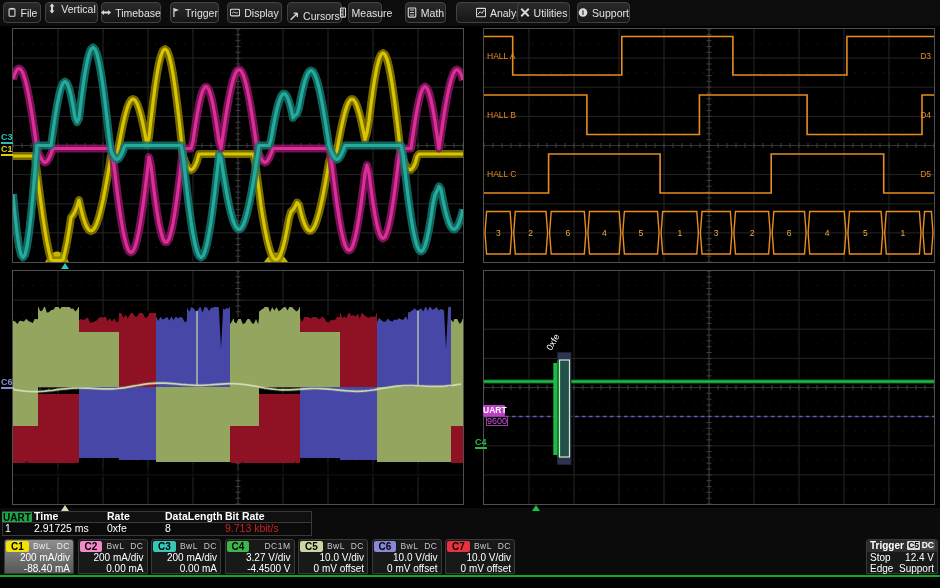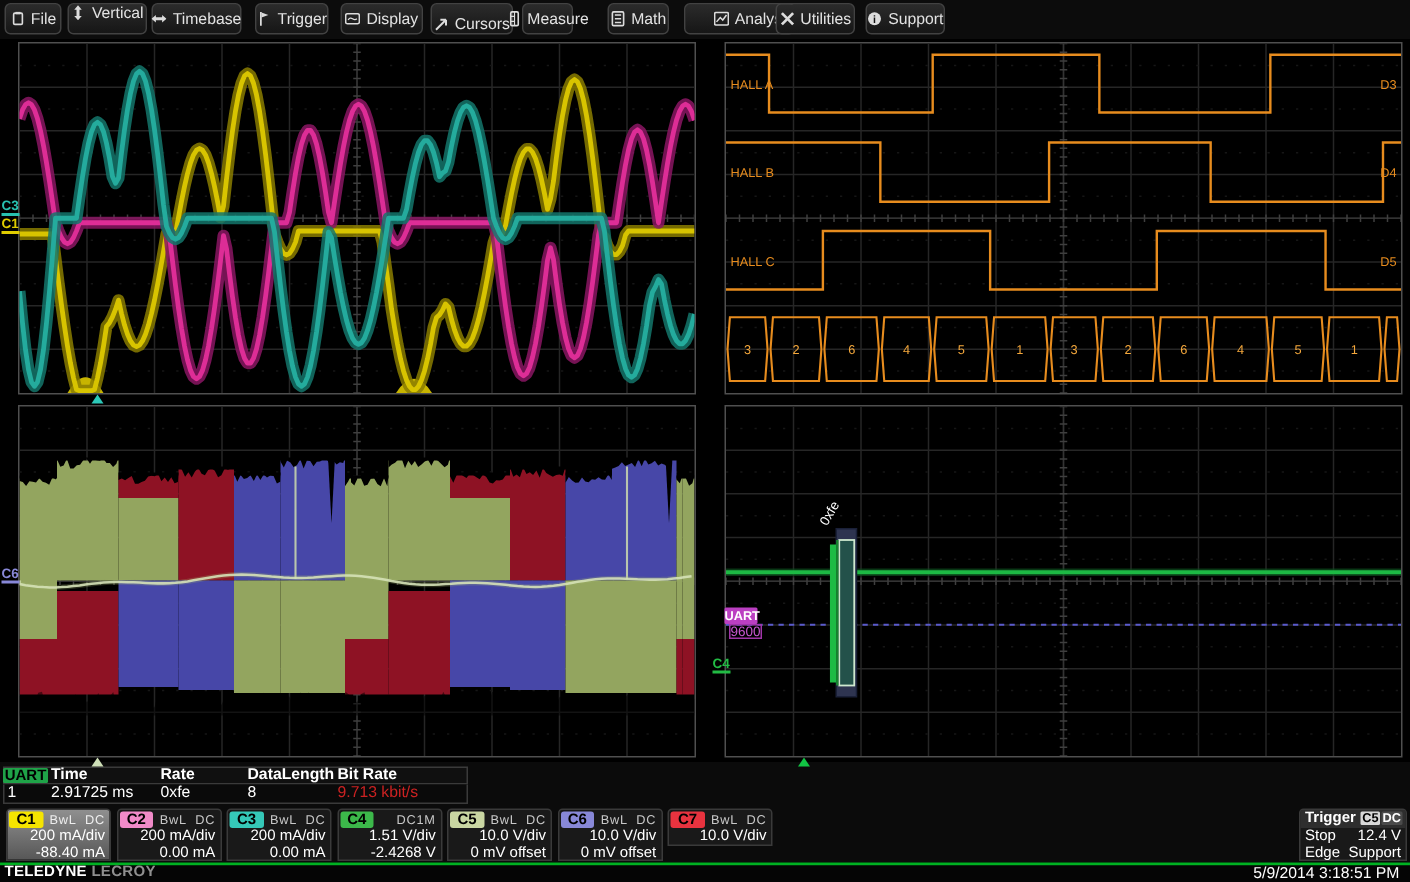--- a/index.html
+++ b/index.html
@@ -299,36 +299,36 @@
     </div>
     <div style="position:absolute;left:151px;top:539px;width:70px;height:35px;background:#191919;border:1px solid #3a3a3a;border-radius:3px 3px 0 0;box-sizing:border-box;overflow:hidden">
       <div style="position:absolute;left:1px;top:1px;padding:0 5px;height:11px;background:#35c8b8;border-radius:2px;color:#000;font-size:10px;font-weight:bold;line-height:11px;text-align:center">C3</div>
       <div style="position:absolute;right:3px;top:1px;font-size:8.5px;color:#c8c8c8;letter-spacing:0.5px">BwL&nbsp; DC</div>
       <div style="position:absolute;right:3px;top:12px;font-size:10px;color:#fff;white-space:nowrap">200 mA/div</div>
       <div style="position:absolute;right:3px;top:23px;font-size:10px;color:#fff;white-space:nowrap">0.00 mA</div>
     </div>
     <div style="position:absolute;left:224.5px;top:539px;width:70px;height:35px;background:#191919;border:1px solid #3a3a3a;border-radius:3px 3px 0 0;box-sizing:border-box;overflow:hidden">
       <div style="position:absolute;left:1px;top:1px;padding:0 5px;height:11px;background:#3cb84a;border-radius:2px;color:#000;font-size:10px;font-weight:bold;line-height:11px;text-align:center">C4</div>
       <div style="position:absolute;right:3px;top:1px;font-size:8.5px;color:#c8c8c8;letter-spacing:0.5px">DC1M</div>
-      <div style="position:absolute;right:3px;top:12px;font-size:10px;color:#fff;white-space:nowrap">1.51 V/div</div>
-      <div style="position:absolute;right:3px;top:23px;font-size:10px;color:#fff;white-space:nowrap">-2.4268 V</div>
+      <div style="position:absolute;right:3px;top:12px;font-size:10px;color:#fff;white-space:nowrap">3.27 V/div</div>
+      <div style="position:absolute;right:3px;top:23px;font-size:10px;color:#fff;white-space:nowrap">-4.4500 V</div>
     </div>
     <div style="position:absolute;left:298px;top:539px;width:70px;height:35px;background:#191919;border:1px solid #3a3a3a;border-radius:3px 3px 0 0;box-sizing:border-box;overflow:hidden">
       <div style="position:absolute;left:1px;top:1px;padding:0 5px;height:11px;background:#c9d6a2;border-radius:2px;color:#000;font-size:10px;font-weight:bold;line-height:11px;text-align:center">C5</div>
       <div style="position:absolute;right:3px;top:1px;font-size:8.5px;color:#c8c8c8;letter-spacing:0.5px">BwL&nbsp; DC</div>
       <div style="position:absolute;right:3px;top:12px;font-size:10px;color:#fff;white-space:nowrap">10.0 V/div</div>
       <div style="position:absolute;right:3px;top:23px;font-size:10px;color:#fff;white-space:nowrap">0 mV offset</div>
     </div>
     <div style="position:absolute;left:371.5px;top:539px;width:70px;height:35px;background:#191919;border:1px solid #3a3a3a;border-radius:3px 3px 0 0;box-sizing:border-box;overflow:hidden">
       <div style="position:absolute;left:1px;top:1px;padding:0 5px;height:11px;background:#8888d8;border-radius:2px;color:#000;font-size:10px;font-weight:bold;line-height:11px;text-align:center">C6</div>
       <div style="position:absolute;right:3px;top:1px;font-size:8.5px;color:#c8c8c8;letter-spacing:0.5px">BwL&nbsp; DC</div>
       <div style="position:absolute;right:3px;top:12px;font-size:10px;color:#fff;white-space:nowrap">10.0 V/div</div>
       <div style="position:absolute;right:3px;top:23px;font-size:10px;color:#fff;white-space:nowrap">0 mV offset</div>
     </div>
-    <div style="position:absolute;left:445px;top:539px;width:70px;height:25px;background:#191919;border:1px solid #3a3a3a;border-radius:3px 3px 0 0;box-sizing:border-box;overflow:hidden">
+    <div style="position:absolute;left:445px;top:539px;width:70px;height:35px;background:#191919;border:1px solid #3a3a3a;border-radius:3px 3px 0 0;box-sizing:border-box;overflow:hidden">
       <div style="position:absolute;left:1px;top:1px;padding:0 5px;height:11px;background:#e8333f;border-radius:2px;color:#000;font-size:10px;font-weight:bold;line-height:11px;text-align:center">C7</div>
       <div style="position:absolute;right:3px;top:1px;font-size:8.5px;color:#c8c8c8;letter-spacing:0.5px">BwL&nbsp; DC</div>
       <div style="position:absolute;right:3px;top:12px;font-size:10px;color:#fff;white-space:nowrap">10.0 V/div</div>
       <div style="position:absolute;right:3px;top:23px;font-size:10px;color:#fff;white-space:nowrap">0 mV offset</div>
     </div>
     <div style="position:absolute;left:866px;top:539px;width:72px;height:35px;background:#191919;border:1px solid #3a3a3a;border-radius:3px 3px 0 0;box-sizing:border-box;font-size:10px;color:#fff">
       <div style="position:absolute;left:0;top:0;right:0;height:12px;background:#2e2e2e">
         <span style="position:absolute;left:3px;top:0;font-weight:bold;font-size:10px">Trigger</span>
         <span style="position:absolute;right:17px;top:1px;background:#d8d8d8;color:#000;font-size:8.5px;font-weight:bold;padding:0 1px;border-radius:1px;line-height:9px">C5</span>
         <span style="position:absolute;right:2px;top:1px;background:#4a4a4a;color:#fff;font-size:8.5px;font-weight:bold;padding:0 1px;border-radius:1px;line-height:9px">DC</span>
@@ -342,16 +342,12 @@
     <div style="position:absolute;left:1px;top:144px;font-size:9px;font-weight:bold;color:#e0cc00;border-bottom:2px solid #e0cc00;width:12px;line-height:10px">C1</div>
     <div style="position:absolute;left:1px;top:377px;font-size:9px;font-weight:bold;color:#8888d8;border-bottom:2px solid #8888d8;width:12px;line-height:10px">C6</div>
     <div style="position:absolute;left:60.5px;top:262.5px;width:0;height:0;border-left:4.5px solid transparent;border-right:4.5px solid transparent;border-bottom:6px solid #2cc8b8"></div>
     <div style="position:absolute;left:60.5px;top:504.5px;width:0;height:0;border-left:4.5px solid transparent;border-right:4.5px solid transparent;border-bottom:6px solid #cfe0b8"></div>
     <div style="position:absolute;left:531.5px;top:504.5px;width:0;height:0;border-left:4.5px solid transparent;border-right:4.5px solid transparent;border-bottom:6px solid #12c544"></div>
     <div style="position:absolute;left:475px;top:437px;font-size:9px;font-weight:bold;color:#22bb44;border-bottom:2px solid #22bb44;width:12px;line-height:10px">C4</div>
     <div style="position:absolute;left:483px;top:405px;width:22px;height:11px;background:#bb3fc2;color:#fff;font-size:8.5px;font-weight:bold;text-align:center;line-height:11px;border-radius:1px">UART</div>
     <div style="position:absolute;left:486px;top:416px;width:22px;height:10px;border:1px solid #a035a8;color:#c858d0;font-size:9px;text-align:center;line-height:9px;box-sizing:border-box">9600</div>
     <div style="position:absolute;left:553px;top:342px;color:#fff;font-size:9px;transform:rotate(-60deg);transform-origin:left bottom">0xfe</div>
     <div style="position:absolute;left:0;top:575px;width:940px;height:2px;background:#00b122"></div>
-    <div style="position:absolute;left:0;top:577px;width:940px;height:11px;background:#050505">
-      <span style="position:absolute;left:3px;top:-1px;font-size:10px;font-weight:bold;color:#fff;letter-spacing:0.2px">TELEDYNE <span style="color:#8f8f8f">LECROY</span></span>
-      <span style="position:absolute;right:7px;top:-1px;font-size:10.5px;color:#fff">5/9/2014 3:18:51 PM</span>
-    </div>
   </div>
 </body></html>

